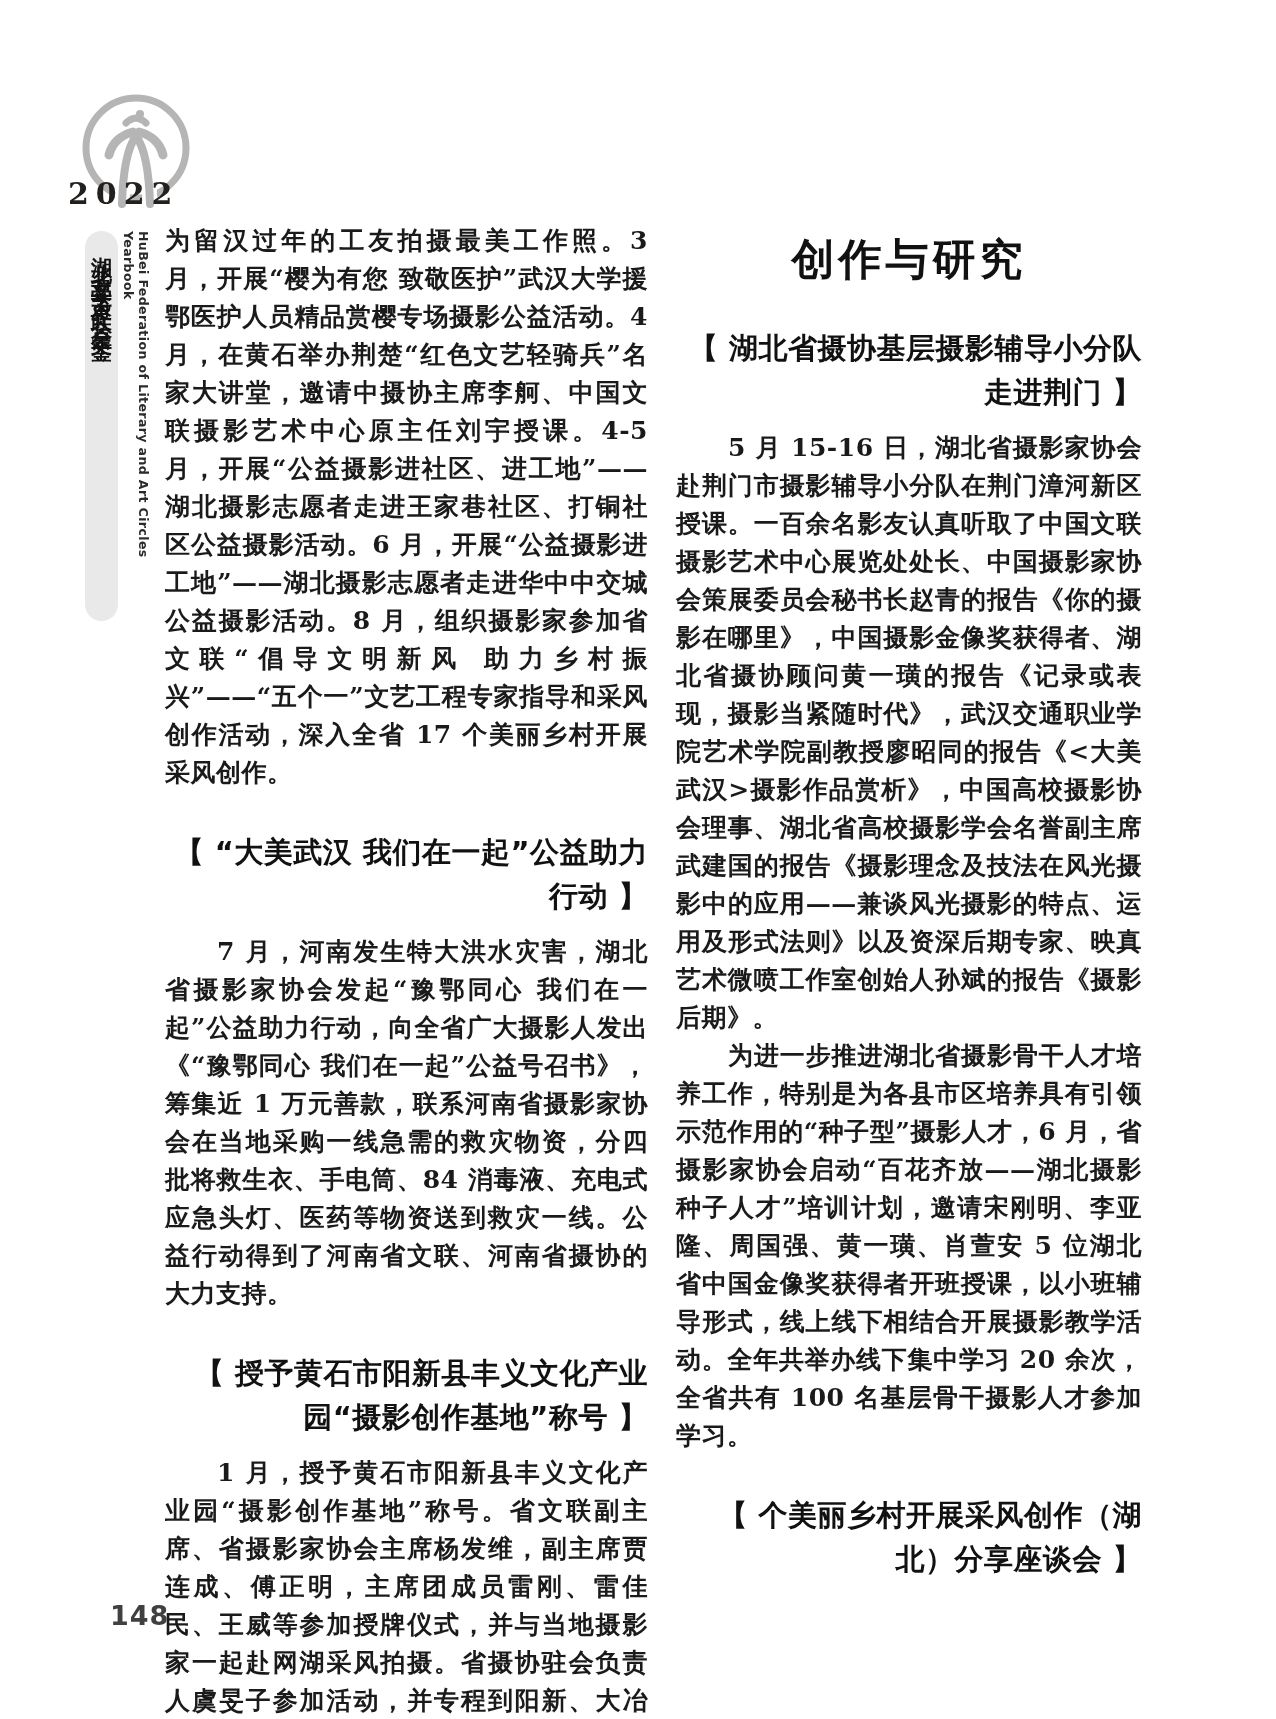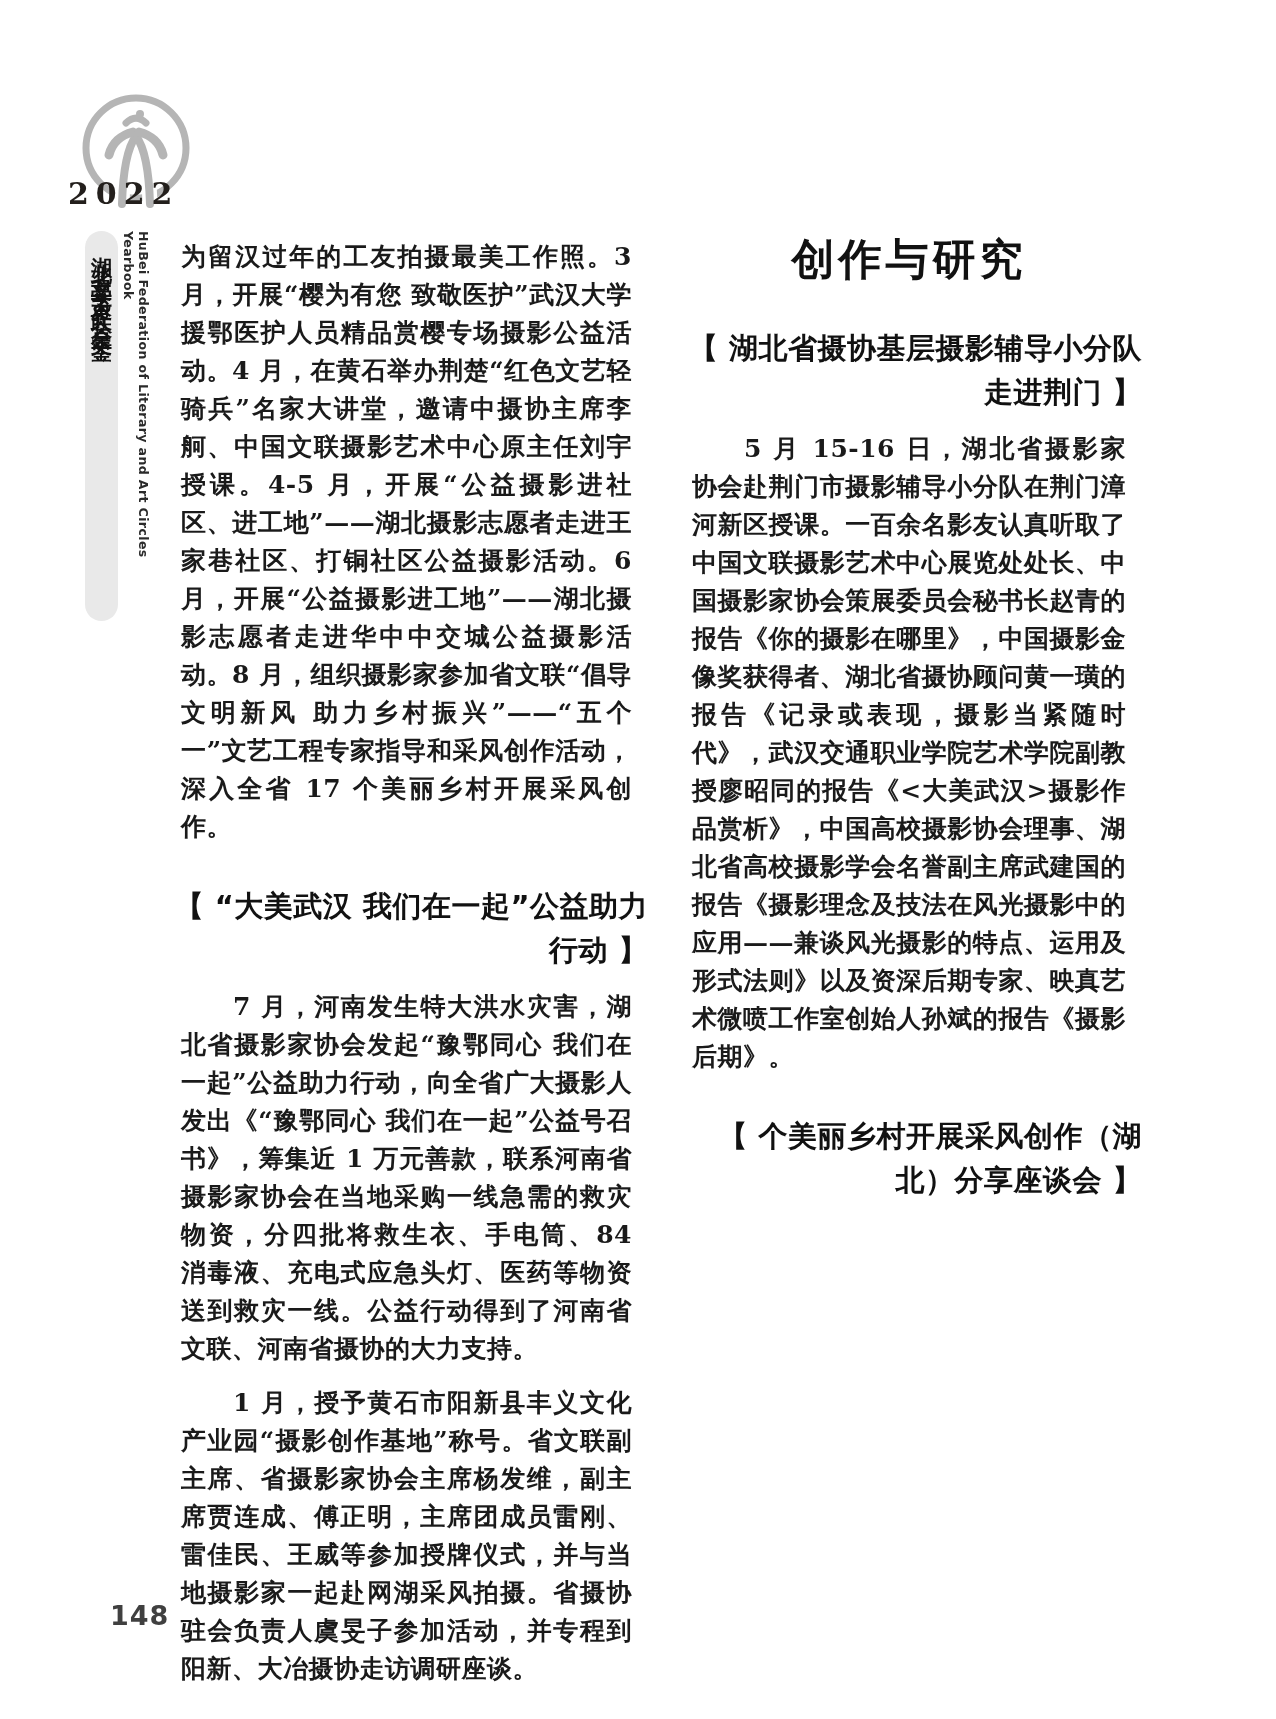--- a/index.html
+++ b/index.html
@@ -37,21 +37,21 @@
     font-weight:bold;font-size:12.5px;letter-spacing:0.4px;color:#2a2a2a;
   }
 
   
   .col{position:absolute;top:222px;}
   .col-left{left:165px;width:483px;}
   .col-right{left:676px;width:466px;top:226px;}
 
   .para{
     font-size:25px;line-height:38px;text-align:justify;
-    font-weight:600;letter-spacing:0.5px;margin:16px;
+    font-weight:600;letter-spacing:0.5px;margin:0;
   }
   .para.indent{text-indent:52px;}
 
   .entry-heading{
     font-family:"DejaVu Sans","Liberation Sans",sans-serif;
     font-weight:800;font-size:29px;line-height:44px;
     letter-spacing:0.5px;color:#111;
     margin:38px 0 15px 0;text-align:right;
   }
   .headline{
@@ -95,29 +95,31 @@
     <span class="cn">湖北省文学艺术界联合会年鉴</span>
   </div>
   <div class="side-en">HuBei Federation of Literary and Art Circles Yearbook</div>
 
   <div class="col col-left">
     <p class="para">为留汉过年的工友拍摄最美工作照。3 月，开展“樱为有您 致敬医护”武汉大学援鄂医护人员精品赏樱专场摄影公益活动。4 月，在黄石举办荆楚“红色文艺轻骑兵”名家大讲堂，邀请中摄协主席李舸、中国文联摄影艺术中心原主任刘宇授课。4-5 月，开展“公益摄影进社区、进工地”——湖北摄影志愿者走进王家巷社区、打铜社区公益摄影活动。6 月，开展“公益摄影进工地”——湖北摄影志愿者走进华中中交城公益摄影活动。8 月，组织摄影家参加省文联“倡导文明新风 助力乡村振兴”——“五个一”文艺工程专家指导和采风创作活动，深入全省 17 个美丽乡村开展采风创作。</p>
 
     <h2 class="entry-heading">【 “大美武汉 我们在一起”公益助力行动 】</h2>
     <p class="para indent">7 月，河南发生特大洪水灾害，湖北省摄影家协会发起“豫鄂同心 我们在一起”公益助力行动，向全省广大摄影人发出《“豫鄂同心 我们在一起”公益号召书》，筹集近 1 万元善款，联系河南省摄影家协会在当地采购一线急需的救灾物资，分四批将救生衣、手电筒、84 消毒液、充电式应急头灯、医药等物资送到救灾一线。公益行动得到了河南省文联、河南省摄协的大力支持。</p>
 
+    <h2 class="entry-heading">【 授予黄石市阳新县丰义文化产业园“摄影创作基地”称号 】</h2>
     <p class="para indent">1 月，授予黄石市阳新县丰义文化产业园“摄影创作基地”称号。省文联副主席、省摄影家协会主席杨发维，副主席贾连成、傅正明，主席团成员雷刚、雷佳民、王威等参加授牌仪式，并与当地摄影家一起赴网湖采风拍摄。省摄协驻会负责人虞旻子参加活动，并专程到阳新、大冶摄协走访调研座谈。</p>
   </div>
 
   <div class="col col-right">
     <h1 class="headline">创作与研究</h1>
 
     <h2 class="entry-heading">【 湖北省摄协基层摄影辅导小分队走进荆门 】</h2>
     <p class="para indent">5 月 15-16 日，湖北省摄影家协会赴荆门市摄影辅导小分队在荆门漳河新区授课。一百余名影友认真听取了中国文联摄影艺术中心展览处处长、中国摄影家协会策展委员会秘书长赵青的报告《你的摄影在哪里》，中国摄影金像奖获得者、湖北省摄协顾问黄一璜的报告《记录或表现，摄影当紧随时代》，武汉交通职业学院艺术学院副教授廖昭同的报告《&lt;大美武汉&gt;摄影作品赏析》，中国高校摄影协会理事、湖北省高校摄影学会名誉副主席武建国的报告《摄影理念及技法在风光摄影中的应用——兼谈风光摄影的特点、运用及形式法则》以及资深后期专家、映真艺术微喷工作室创始人孙斌的报告《摄影后期》。</p>
 
+    <p class="para indent">为进一步推进湖北省摄影骨干人才培养工作，特别是为各县市区培养具有引领示范作用的“种子型”摄影人才，6 月，省摄影家协会启动“百花齐放——湖北摄影种子人才”培训计划，邀请宋刚明、李亚隆、周国强、黄一璜、肖萱安 5 位湖北省中国金像奖获得者开班授课，以小班辅导形式，线上线下相结合开展摄影教学活动。全年共举办线下集中学习 20 余次，全省共有 100 名基层骨干摄影人才参加学习。</p>
 
     <h2 class="entry-heading">【 个美丽乡村开展采风创作（湖北）分享座谈会 】</h2>
 
   </div>
 
   <div class="page-number">148</div>
 
 </div>
 
 </body></html>

